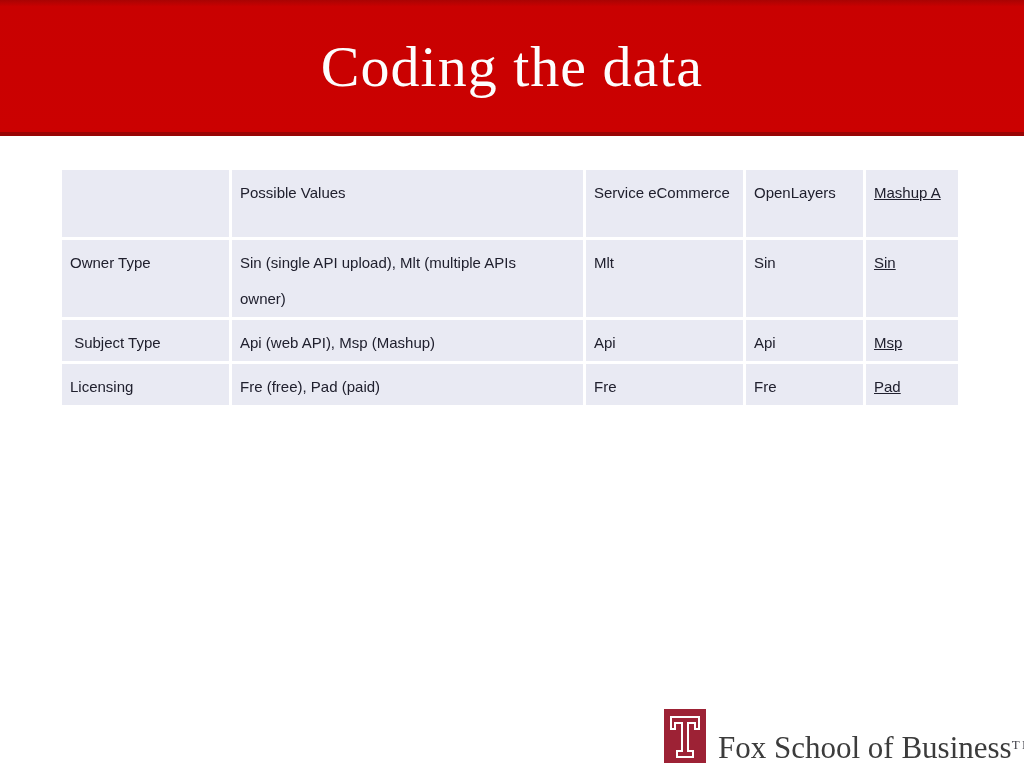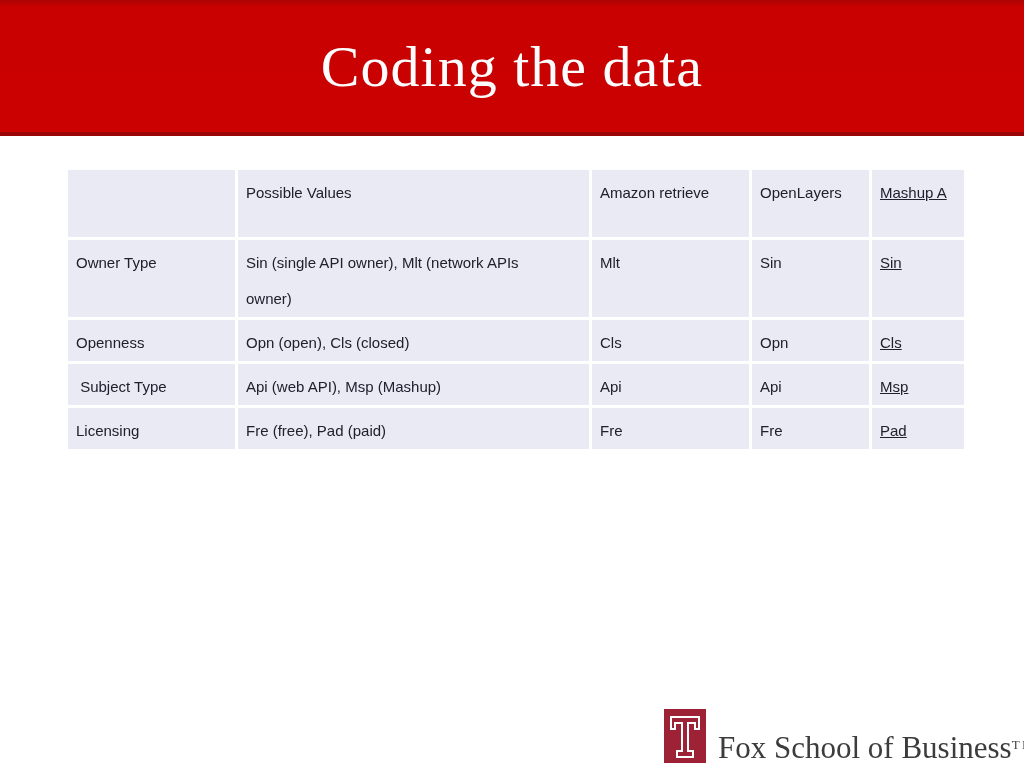--- a/index.html
+++ b/index.html
@@ -17,21 +17,21 @@
     display:flex; align-items:center; justify-content:center;
   }
   .slide-title {
     margin:0; color:#fdfdfd;
     font-family:"Liberation Serif", serif;
     font-size:58px; font-weight:400; letter-spacing:1px;
   }
 
   
   .data-table {
-    position:absolute; left:68px; top:170px;
+    position:absolute; left:62px; top:170px;
     border-collapse:separate; border-spacing:0; table-layout:fixed;
   }
   .data-table td {
     background:#e9eaf3;
     border-right:3px solid #ffffff;
     border-bottom:3px solid #ffffff;
     vertical-align:top;
     padding:5px 8px 0 8px;
     font-size:15px; line-height:36px; color:#20202e;
     white-space:pre-wrap; overflow:hidden;
@@ -74,38 +74,31 @@
       <col style="width:170px">
       <col style="width:354px">
       <col style="width:160px">
       <col style="width:120px">
       <col style="width:92px">
     </colgroup>
     <tbody>
       <tr class="r-head">
         <td></td>
         <td>Possible Values</td>
-        <td>Amazon retrieve</td>
+        <td>Service eCommerce</td>
         <td>OpenLayers</td>
         <td>Mashup A</td>
       </tr>
       <tr class="r-owner">
         <td>Owner Type</td>
-        <td>Sin (single API owner), Mlt (network APIs
+        <td>Sin (single API upload), Mlt (multiple APIs
 owner)</td>
         <td>Mlt</td>
         <td>Sin</td>
         <td>Sin</td>
-      </tr>
-      <tr class="r-single">
-        <td>Openness</td>
-        <td>Opn (open), Cls (closed)</td>
-        <td>Cls</td>
-        <td>Opn</td>
-        <td>Cls</td>
       </tr>
       <tr class="r-single">
         <td> Subject Type</td>
         <td>Api (web API), Msp (Mashup)</td>
         <td>Api</td>
         <td>Api</td>
         <td>Msp</td>
       </tr>
       <tr class="r-single">
         <td>Licensing</td>

